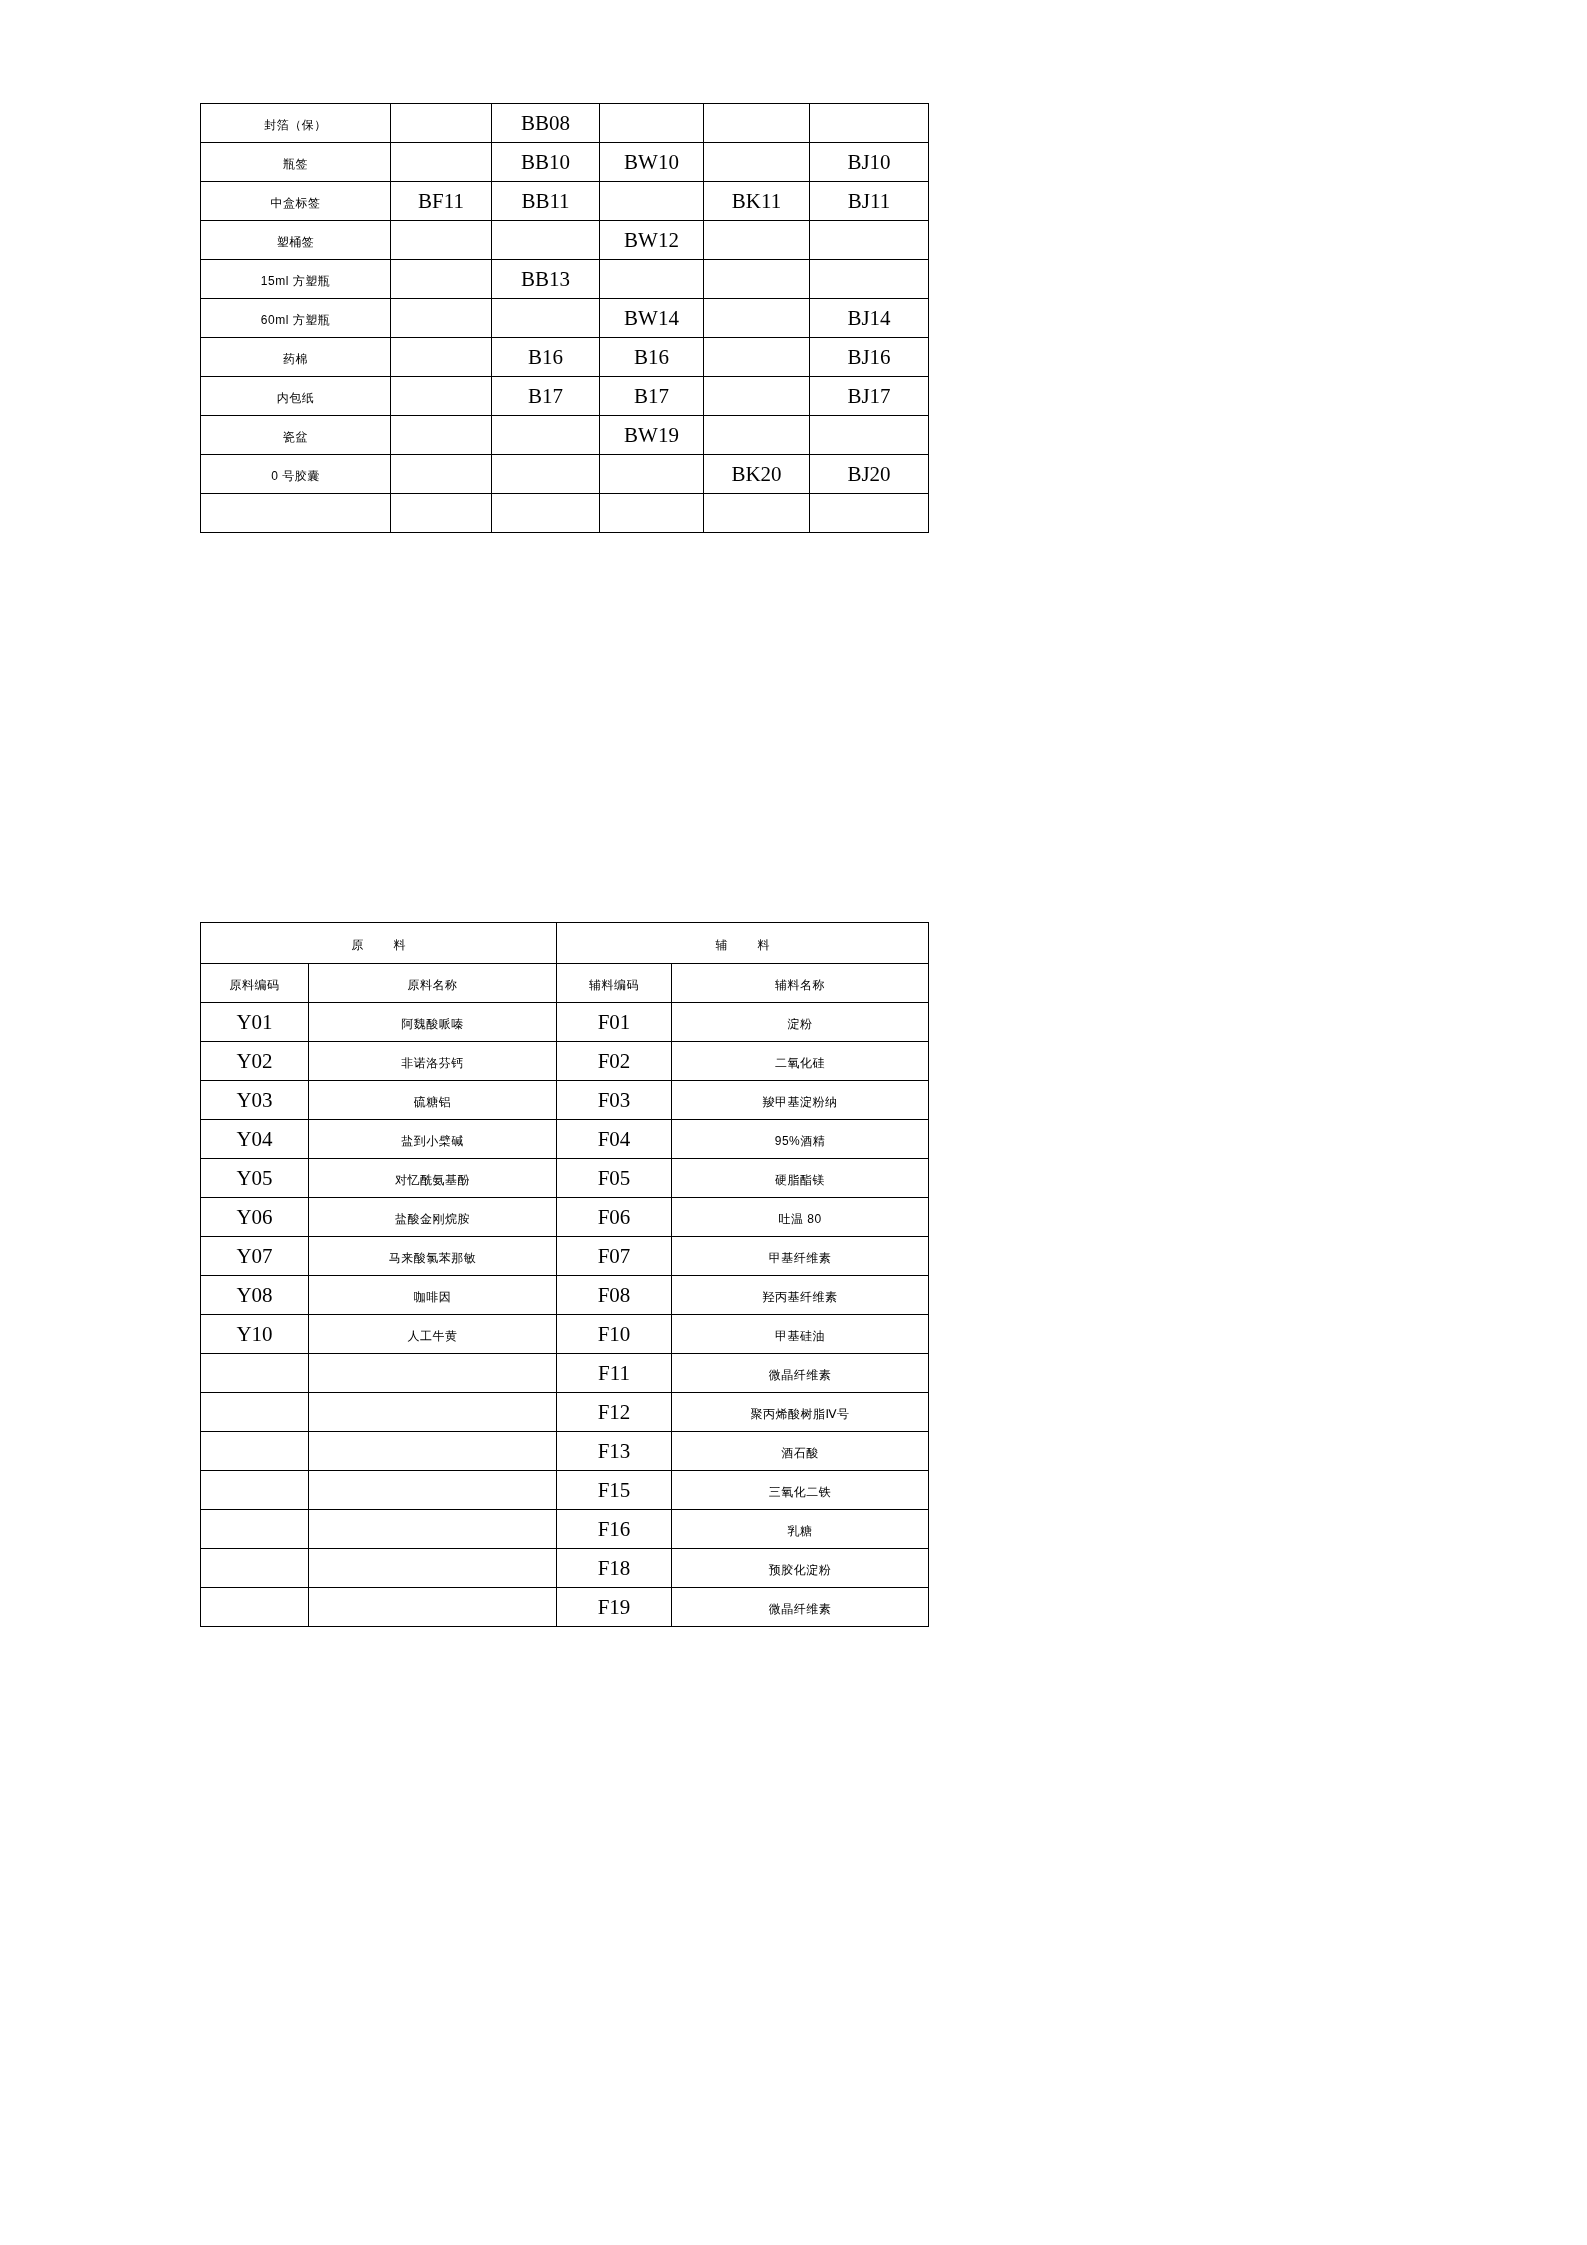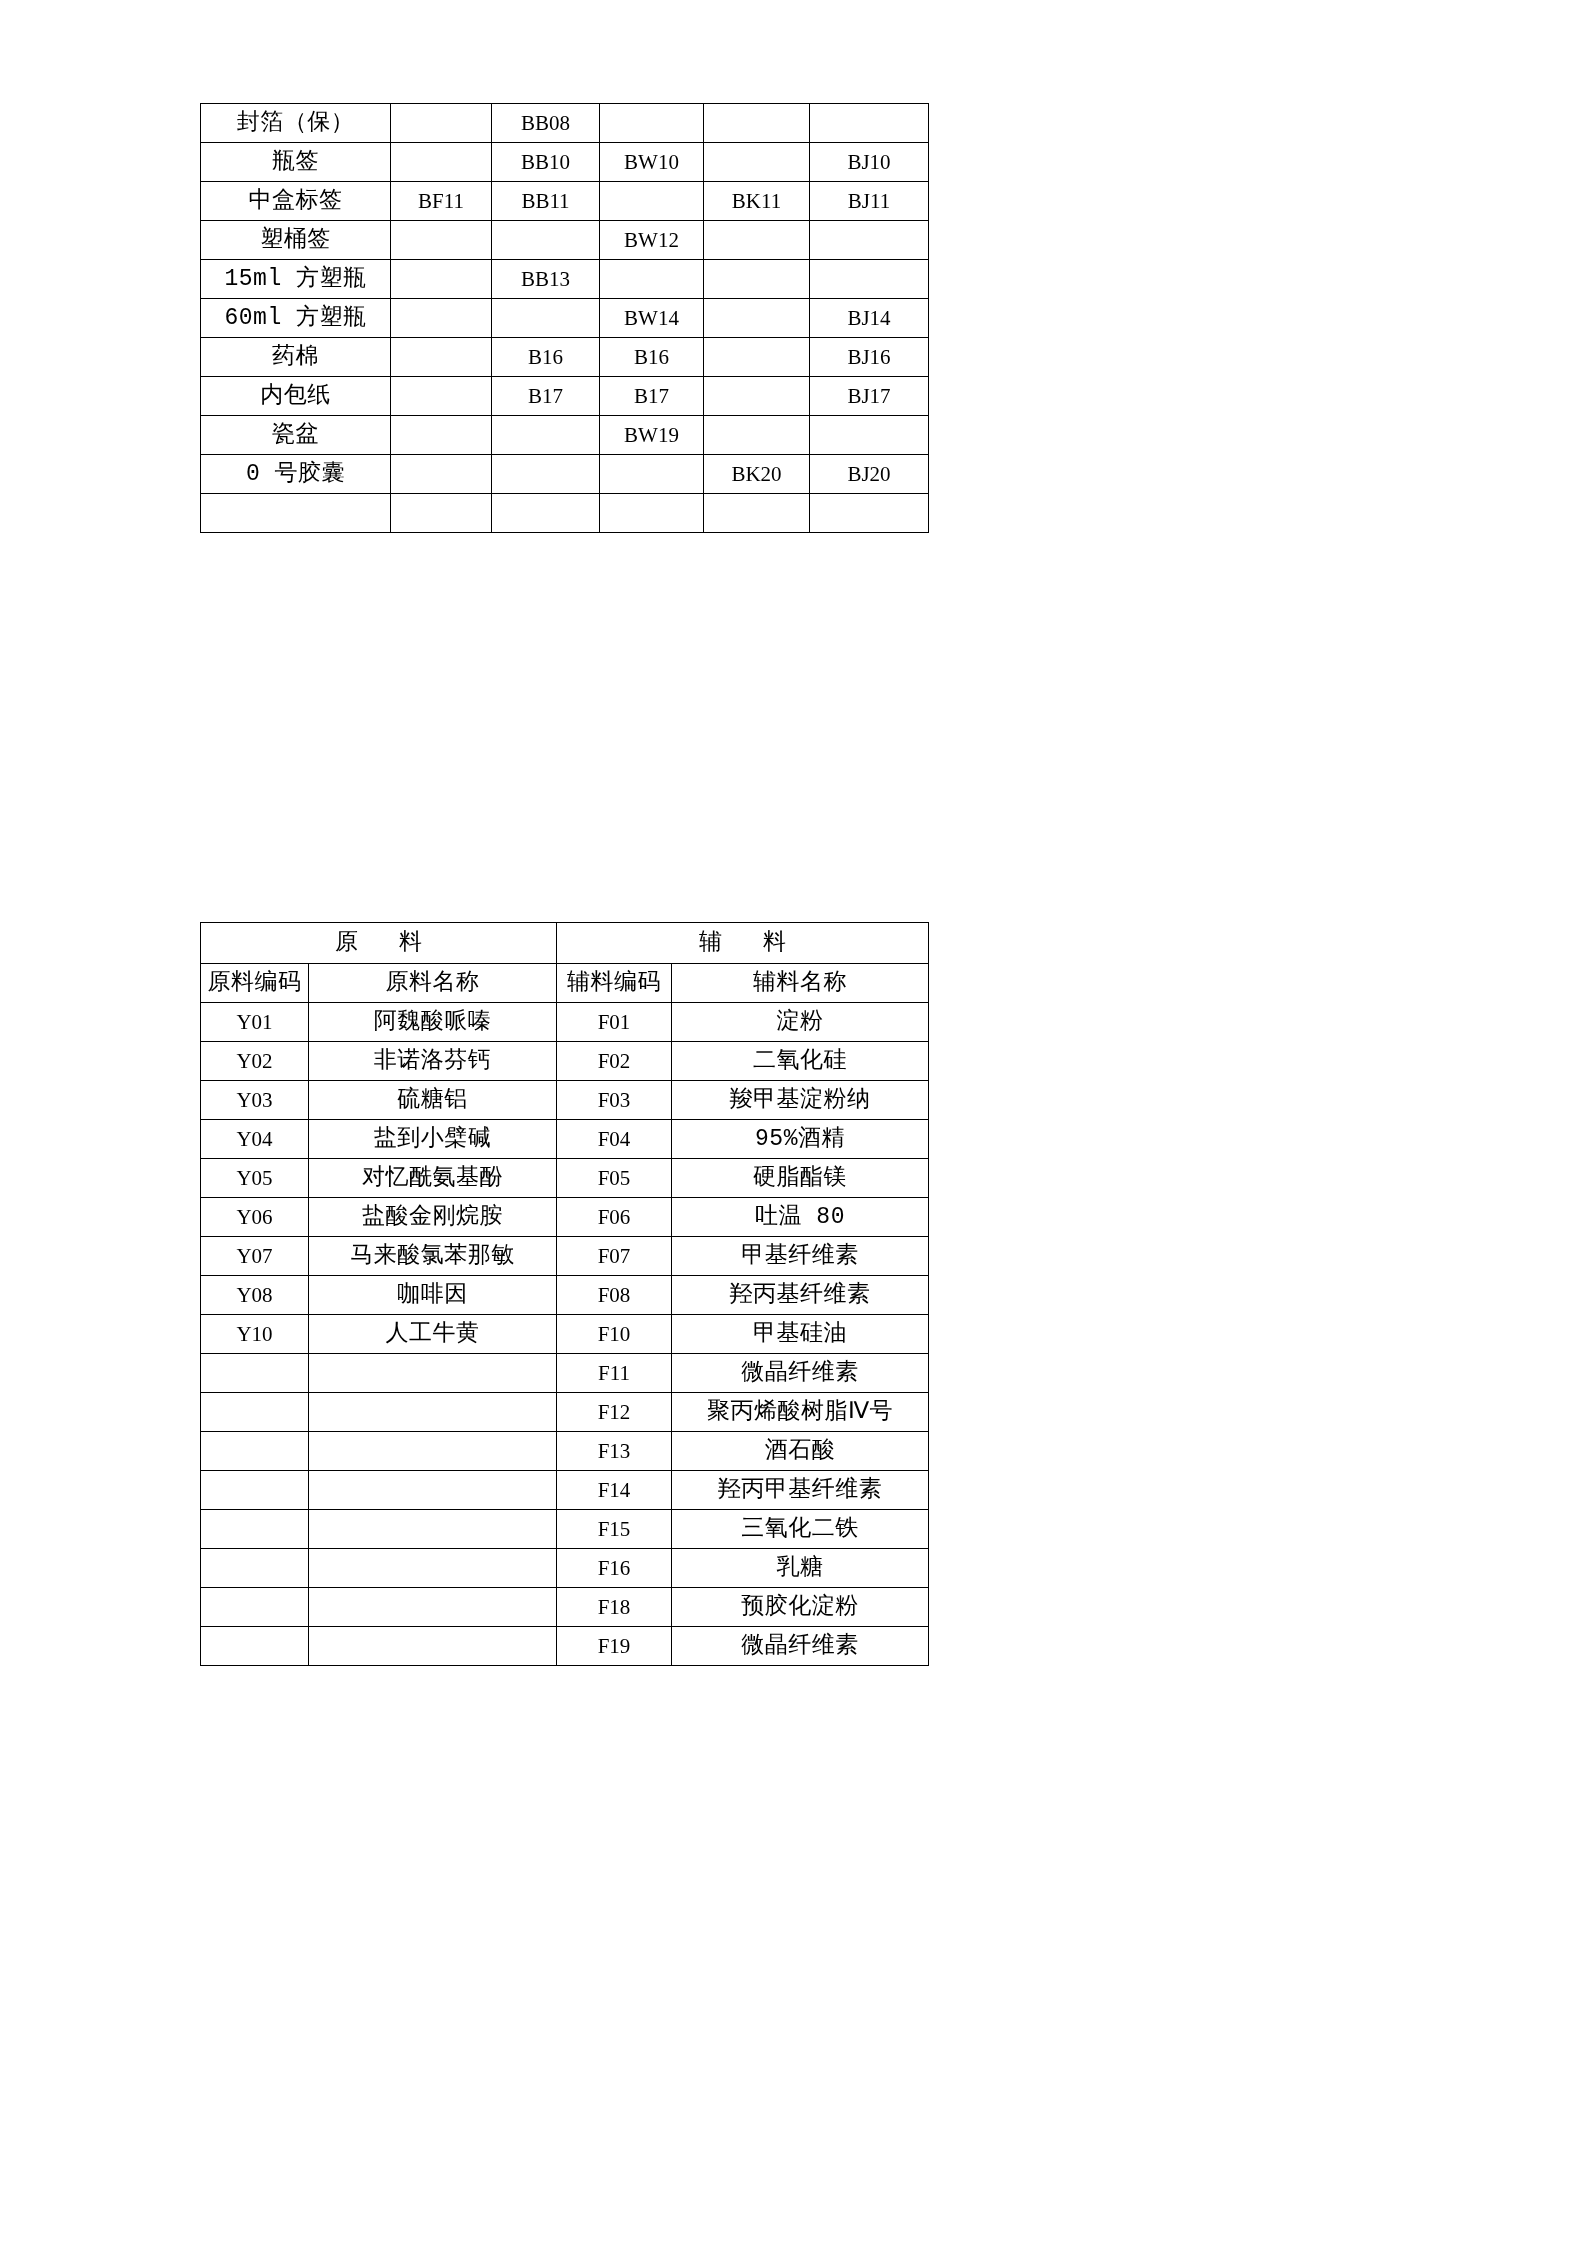--- a/index.html
+++ b/index.html
@@ -46,22 +46,22 @@
     height: 38px;
   }
   .tbl1-wrap col.c1 { width: 190px; }
   .tbl1-wrap col.c2 { width: 101px; }
   .tbl1-wrap col.c3 { width: 108px; }
   .tbl1-wrap col.c4 { width: 104px; }
   .tbl1-wrap col.c5 { width: 106px; }
   .tbl1-wrap col.c6 { width: 119px; }
 
   .cn {
-    font-family: Liberation Mono, monospace;
-    font-size: 23px;
+    font-family: Liberation Sans, sans-serif;
+    font-size: 12px;
     letter-spacing: 0.5px;
   }
   .code {
     font-family: "Liberation Serif", "DejaVu Serif", serif;
     font-size: 21px;
   }
 
   
   .tbl2-wrap {
     position: absolute;
@@ -294,26 +294,20 @@
           </tr>
           <tr>
             <td><span class="code"></span></td>
             <td><span class="cn"></span></td>
             <td><span class="code">F13</span></td>
             <td><span class="cn">酒石酸</span></td>
           </tr>
           <tr>
             <td><span class="code"></span></td>
             <td><span class="cn"></span></td>
-            <td><span class="code">F14</span></td>
-            <td><span class="cn">羟丙甲基纤维素</span></td>
-          </tr>
-          <tr>
-            <td><span class="code"></span></td>
-            <td><span class="cn"></span></td>
             <td><span class="code">F15</span></td>
             <td><span class="cn">三氧化二铁</span></td>
           </tr>
           <tr>
             <td><span class="code"></span></td>
             <td><span class="cn"></span></td>
             <td><span class="code">F16</span></td>
             <td><span class="cn">乳糖</span></td>
           </tr>
           <tr>

